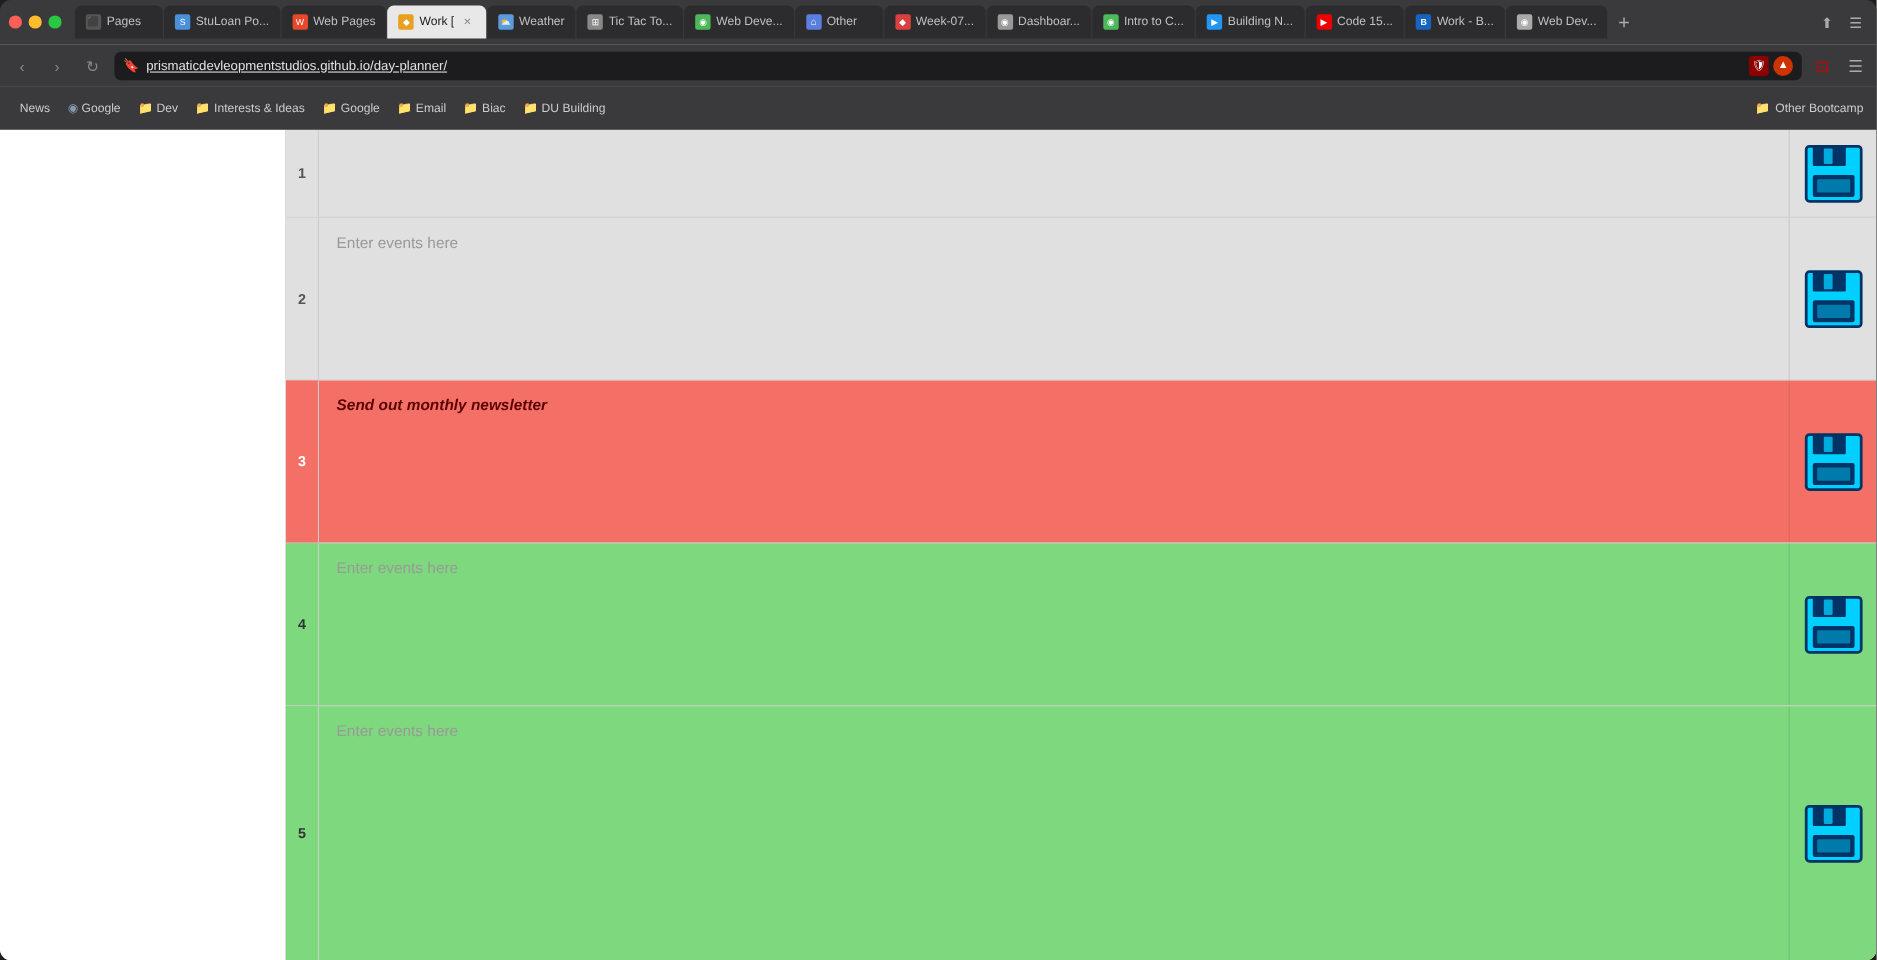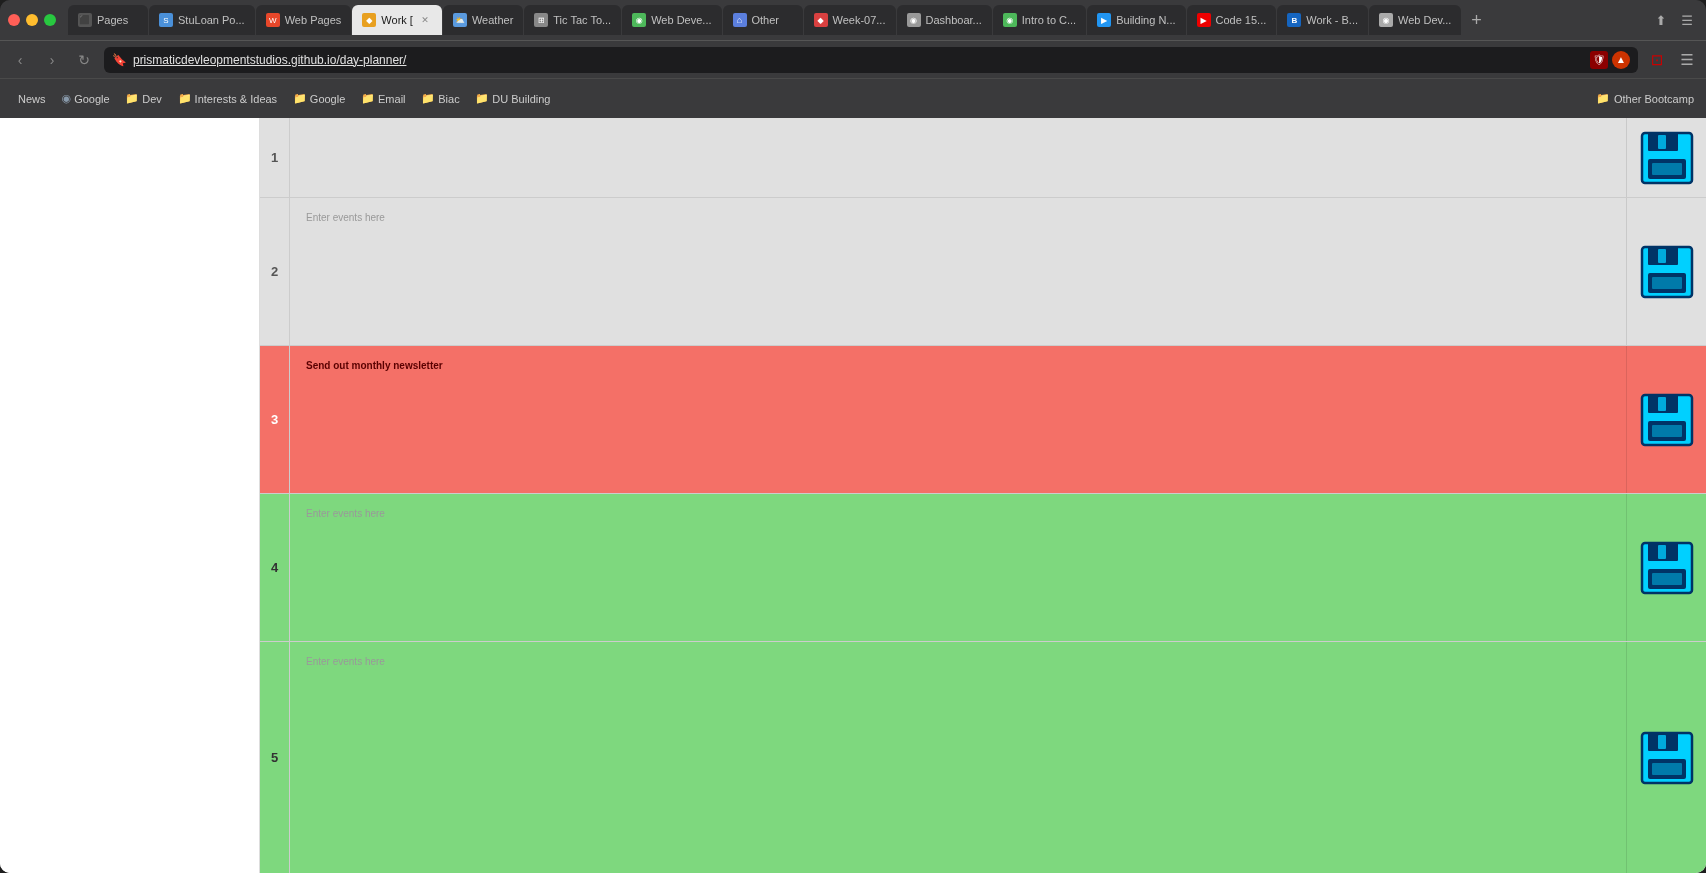--- a/index.html
+++ b/index.html
@@ -309,31 +309,32 @@
     .time-row.row-green .time-label { color: #333; }
 
     .event-area {
       flex: 1;
       padding: 14px 16px;
       display: flex;
       align-items: flex-start;
     }
 
     .event-text {
-      font-size: 10px;
+      font-size: 14px;
       color: #333;
     }
 
     .event-text.placeholder {
       color: #999;
     }
 
     .event-text.filled {
       color: #111;
       font-weight: 600;
+      font-style: italic;
     }
 
     .event-text.filled.on-red {
       color: #5a0000;
       font-weight: 700;
     }
 
     .save-btn-area {
       width: 80px;
       flex-shrink: 0;

